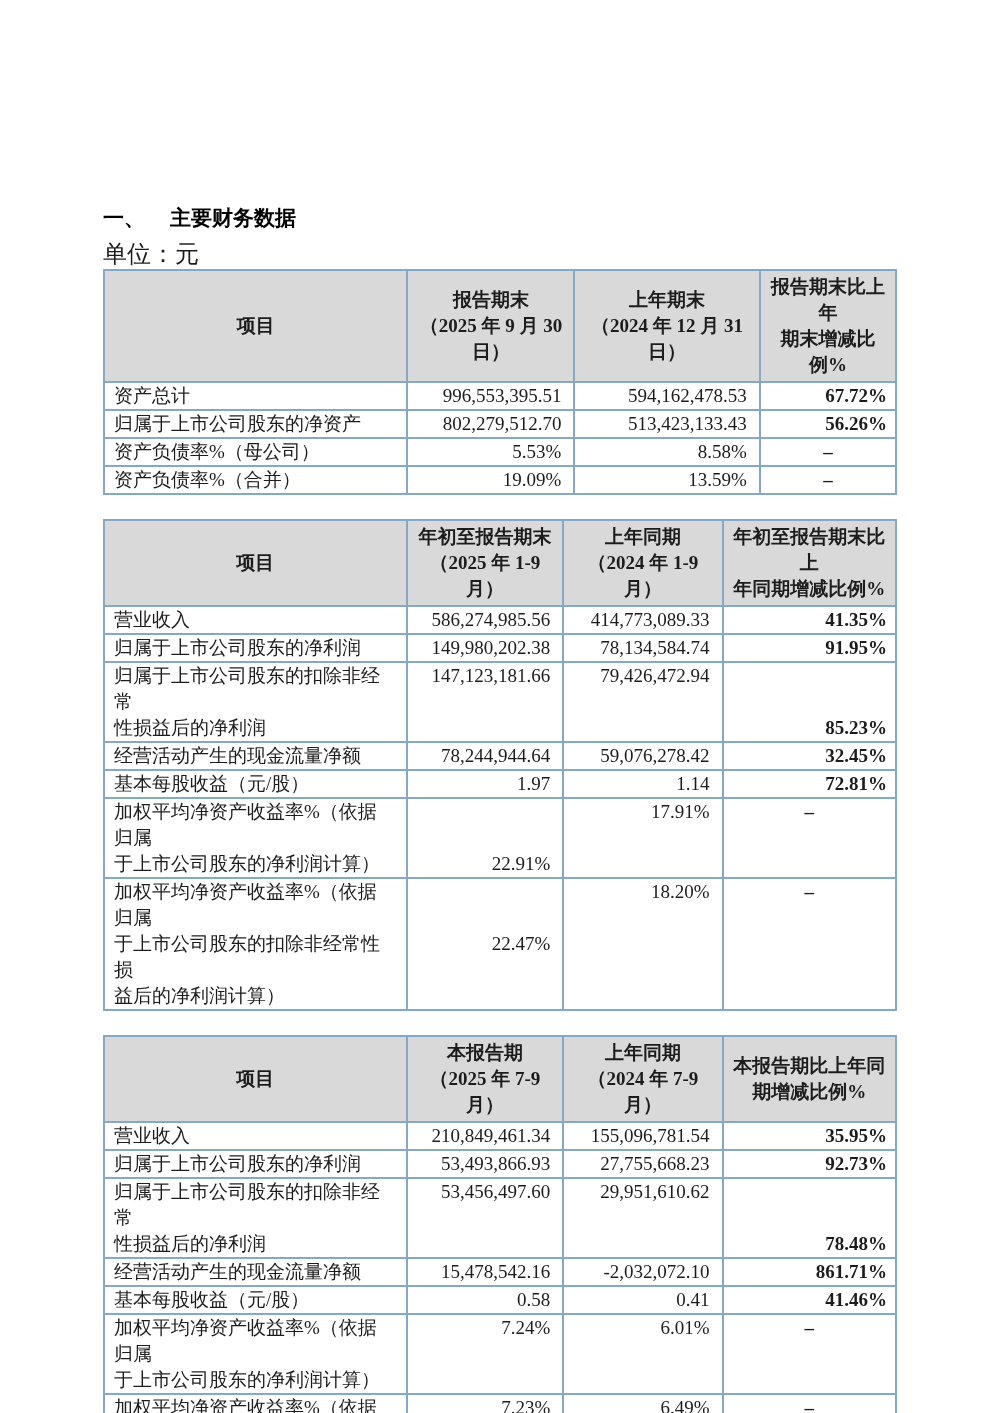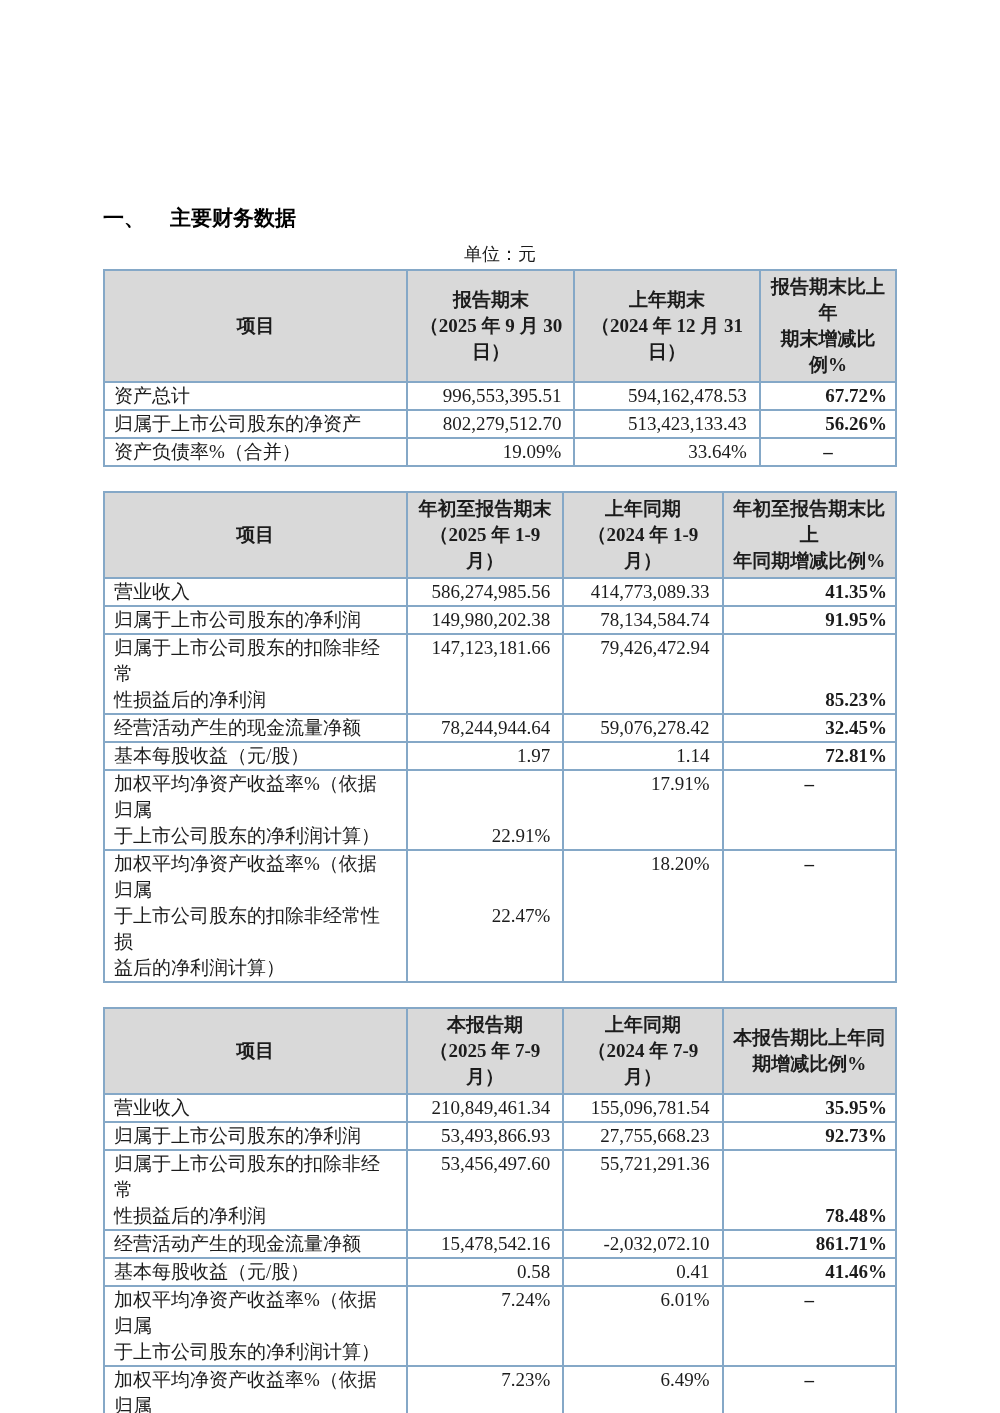--- a/index.html
+++ b/index.html
@@ -23,21 +23,21 @@
     color:#000;
   }
   .title-gap{display:inline-block;width:26px;}
   .section-heading{
     margin-top:62px;
     font-size:21px;font-weight:bold;line-height:26px;color:#000;
   }
   .sec-title{margin-left:25px;}
   .unit-label{
     margin-top:12px;margin-bottom:4px;
-    text-align:center;font-size:18px;line-height:22px;
+    text-align:left;font-size:24px;line-height:22px;
   }
   table.fin-table{
     width:100%;border-collapse:collapse;table-layout:fixed;
     margin-bottom:24px;
   }
   .fin-table th,.fin-table td{
     border:2px solid var(--tbl-border);
     font-size:19px;line-height:26px;
     color:var(--ink);
   }
@@ -91,23 +91,29 @@
           <td class="c2">594,162,478.53</td>
           <td class="c3">67.72%</td>
         </tr>
         <tr>
           <td class="c0">归属于上市公司股东的净资产</td>
           <td class="c1">802,279,512.70</td>
           <td class="c2">513,423,133.43</td>
           <td class="c3">56.26%</td>
         </tr>
         <tr>
+          <td class="c0">资产负债率%（母公司）</td>
+          <td class="c1">5.53%</td>
+          <td class="c2">8.58%</td>
+          <td class="c3 dash">–</td>
+        </tr>
+        <tr>
           <td class="c0">资产负债率%（合并）</td>
           <td class="c1">19.09%</td>
-          <td class="c2">33.64%</td>
+          <td class="c2">13.59%</td>
           <td class="c3 dash">–</td>
         </tr>
       </tbody>
     </table>
 
   <table class="fin-table">
       <colgroup>
         <col style="width: 38.2%;">
         <col style="width: 19.8%;">
         <col style="width: 20.1%;">
@@ -206,21 +212,21 @@
         <tr>
           <td class="c0">归属于上市公司股东的净利润</td>
           <td class="c1">53,493,866.93</td>
           <td class="c2">27,755,668.23</td>
           <td class="c3">92.73%</td>
         </tr>
         <tr>
           <td class="c0">归属于上市公司股东的扣除非经常
 性损益后的净利润</td>
           <td class="c1">53,456,497.60</td>
-          <td class="c2">55,721,291.36</td>
+          <td class="c2">29,951,610.62</td>
           <td class="c3 va-b">78.48%</td>
         </tr>
         <tr>
           <td class="c0">经营活动产生的现金流量净额</td>
           <td class="c1">15,478,542.16</td>
           <td class="c2">-2,032,072.10</td>
           <td class="c3">861.71%</td>
         </tr>
         <tr>
           <td class="c0">基本每股收益（元/股）</td>

